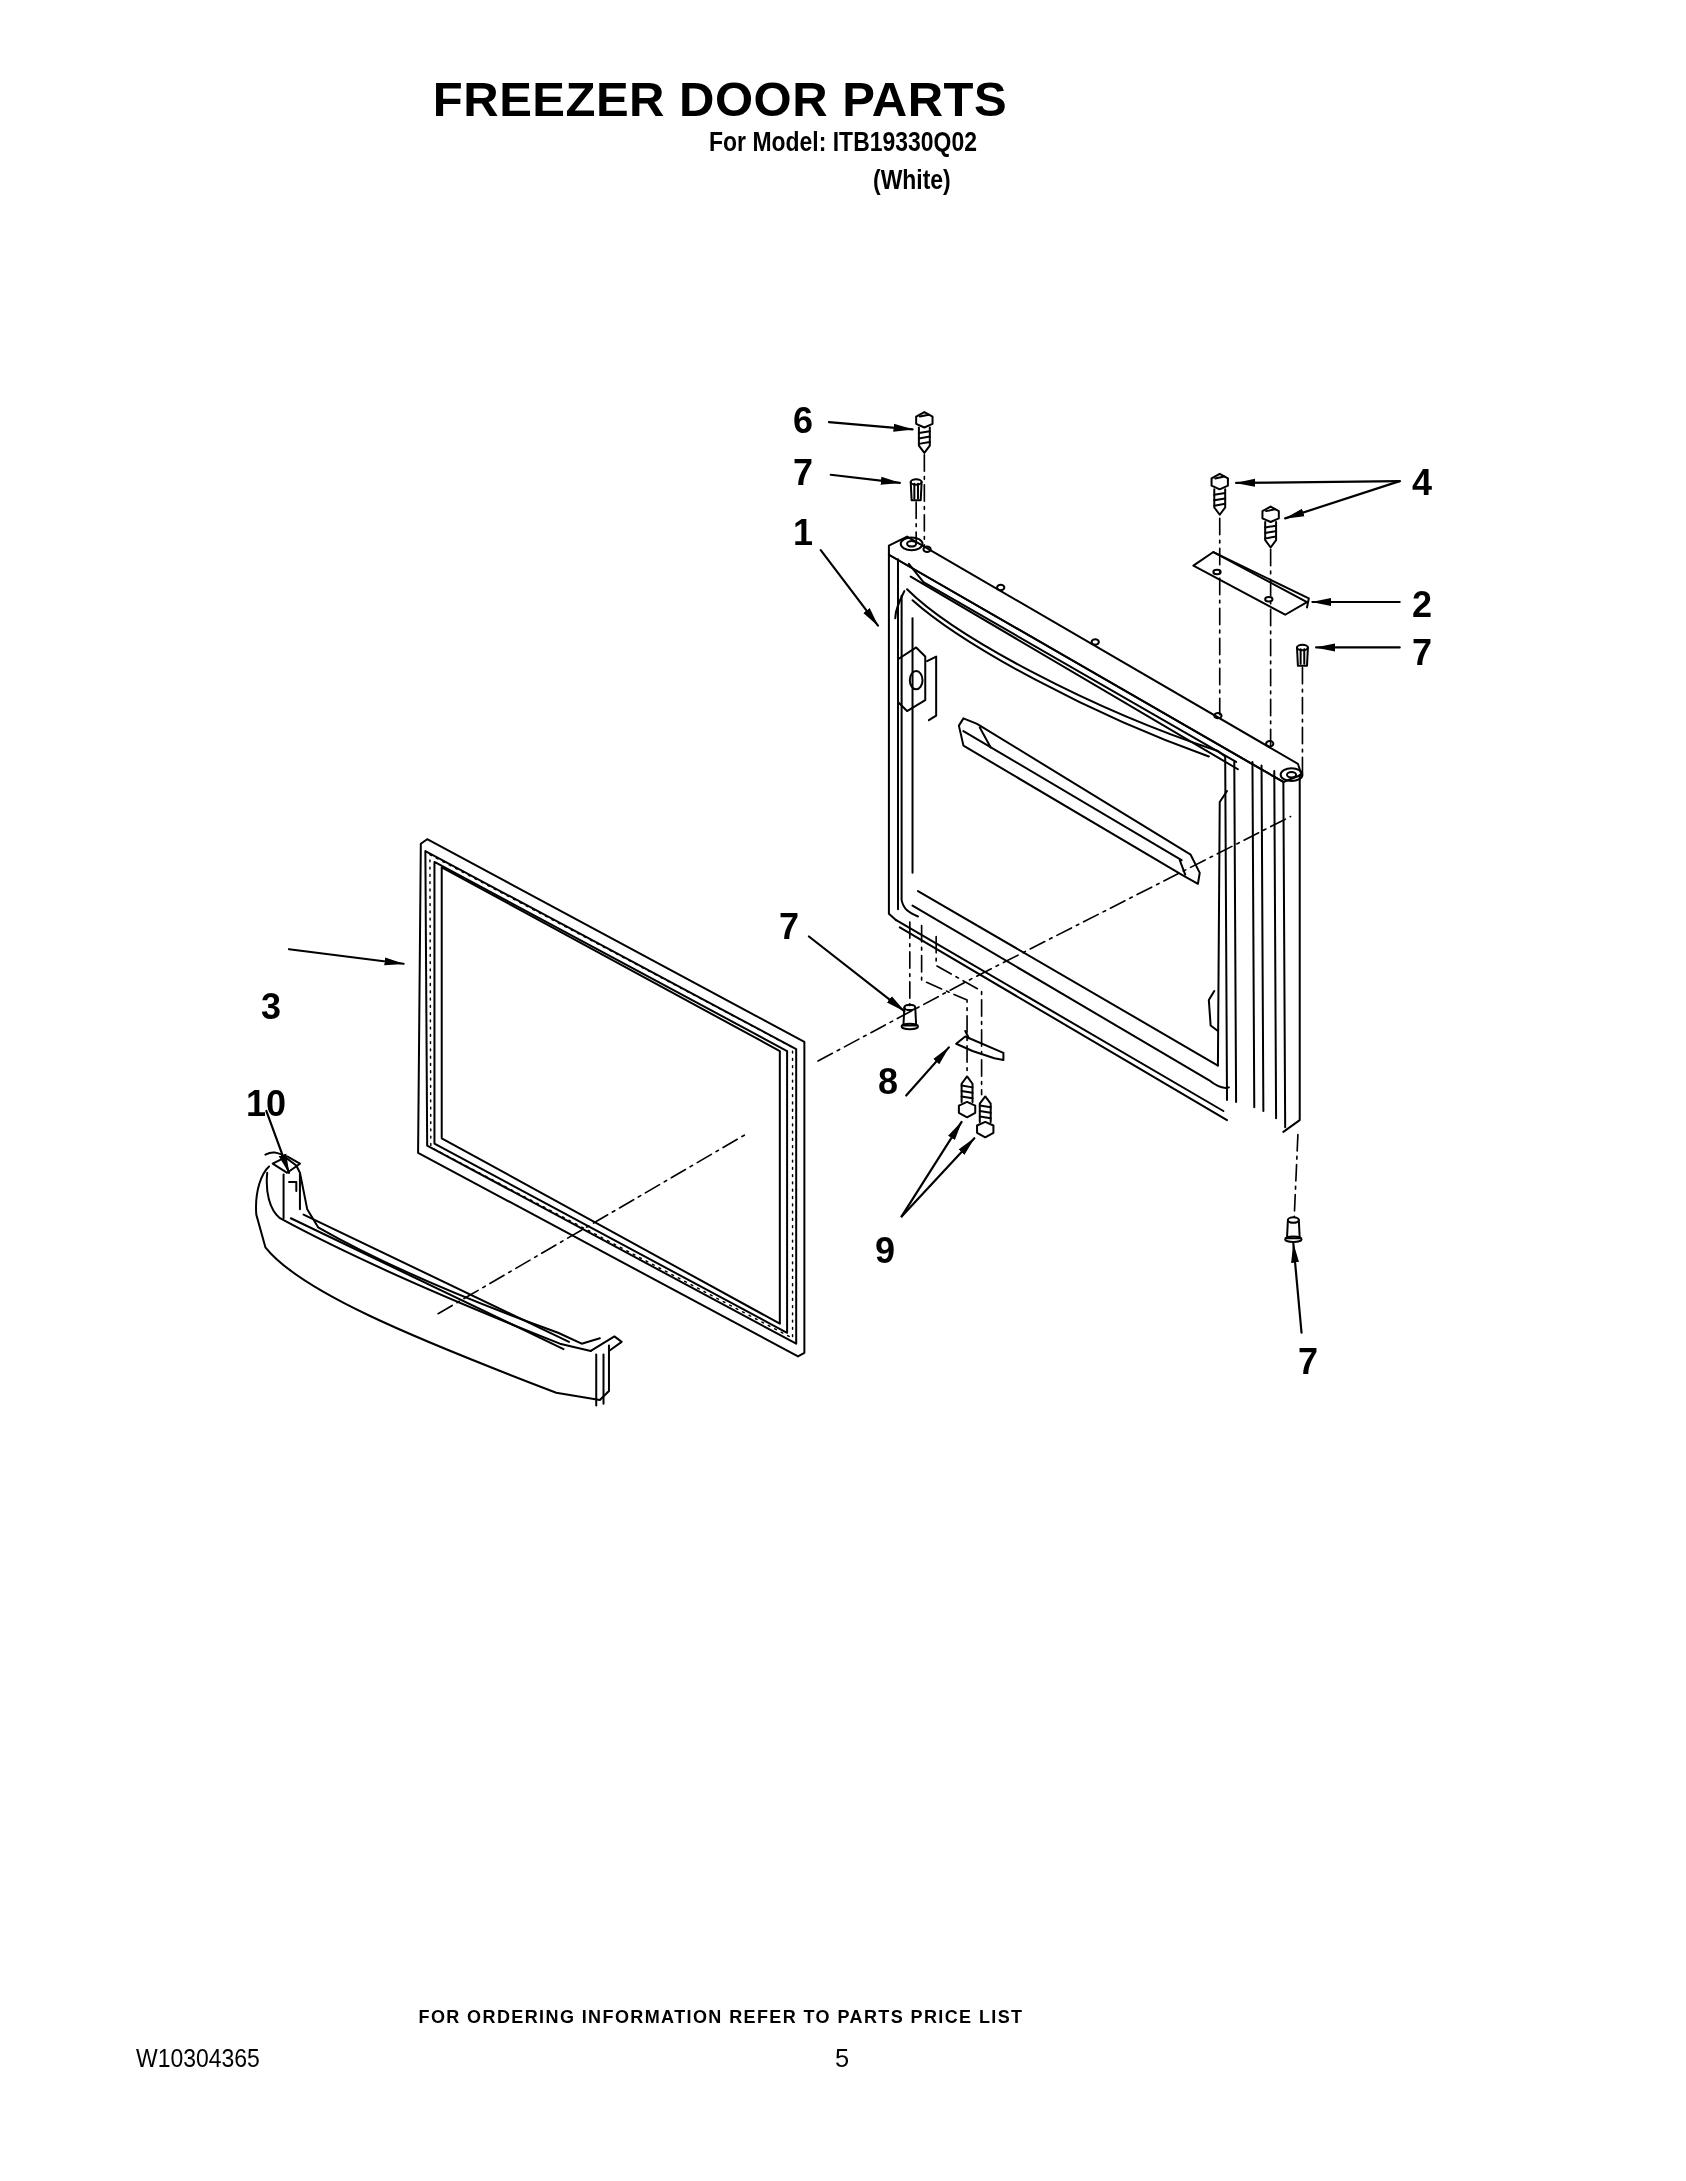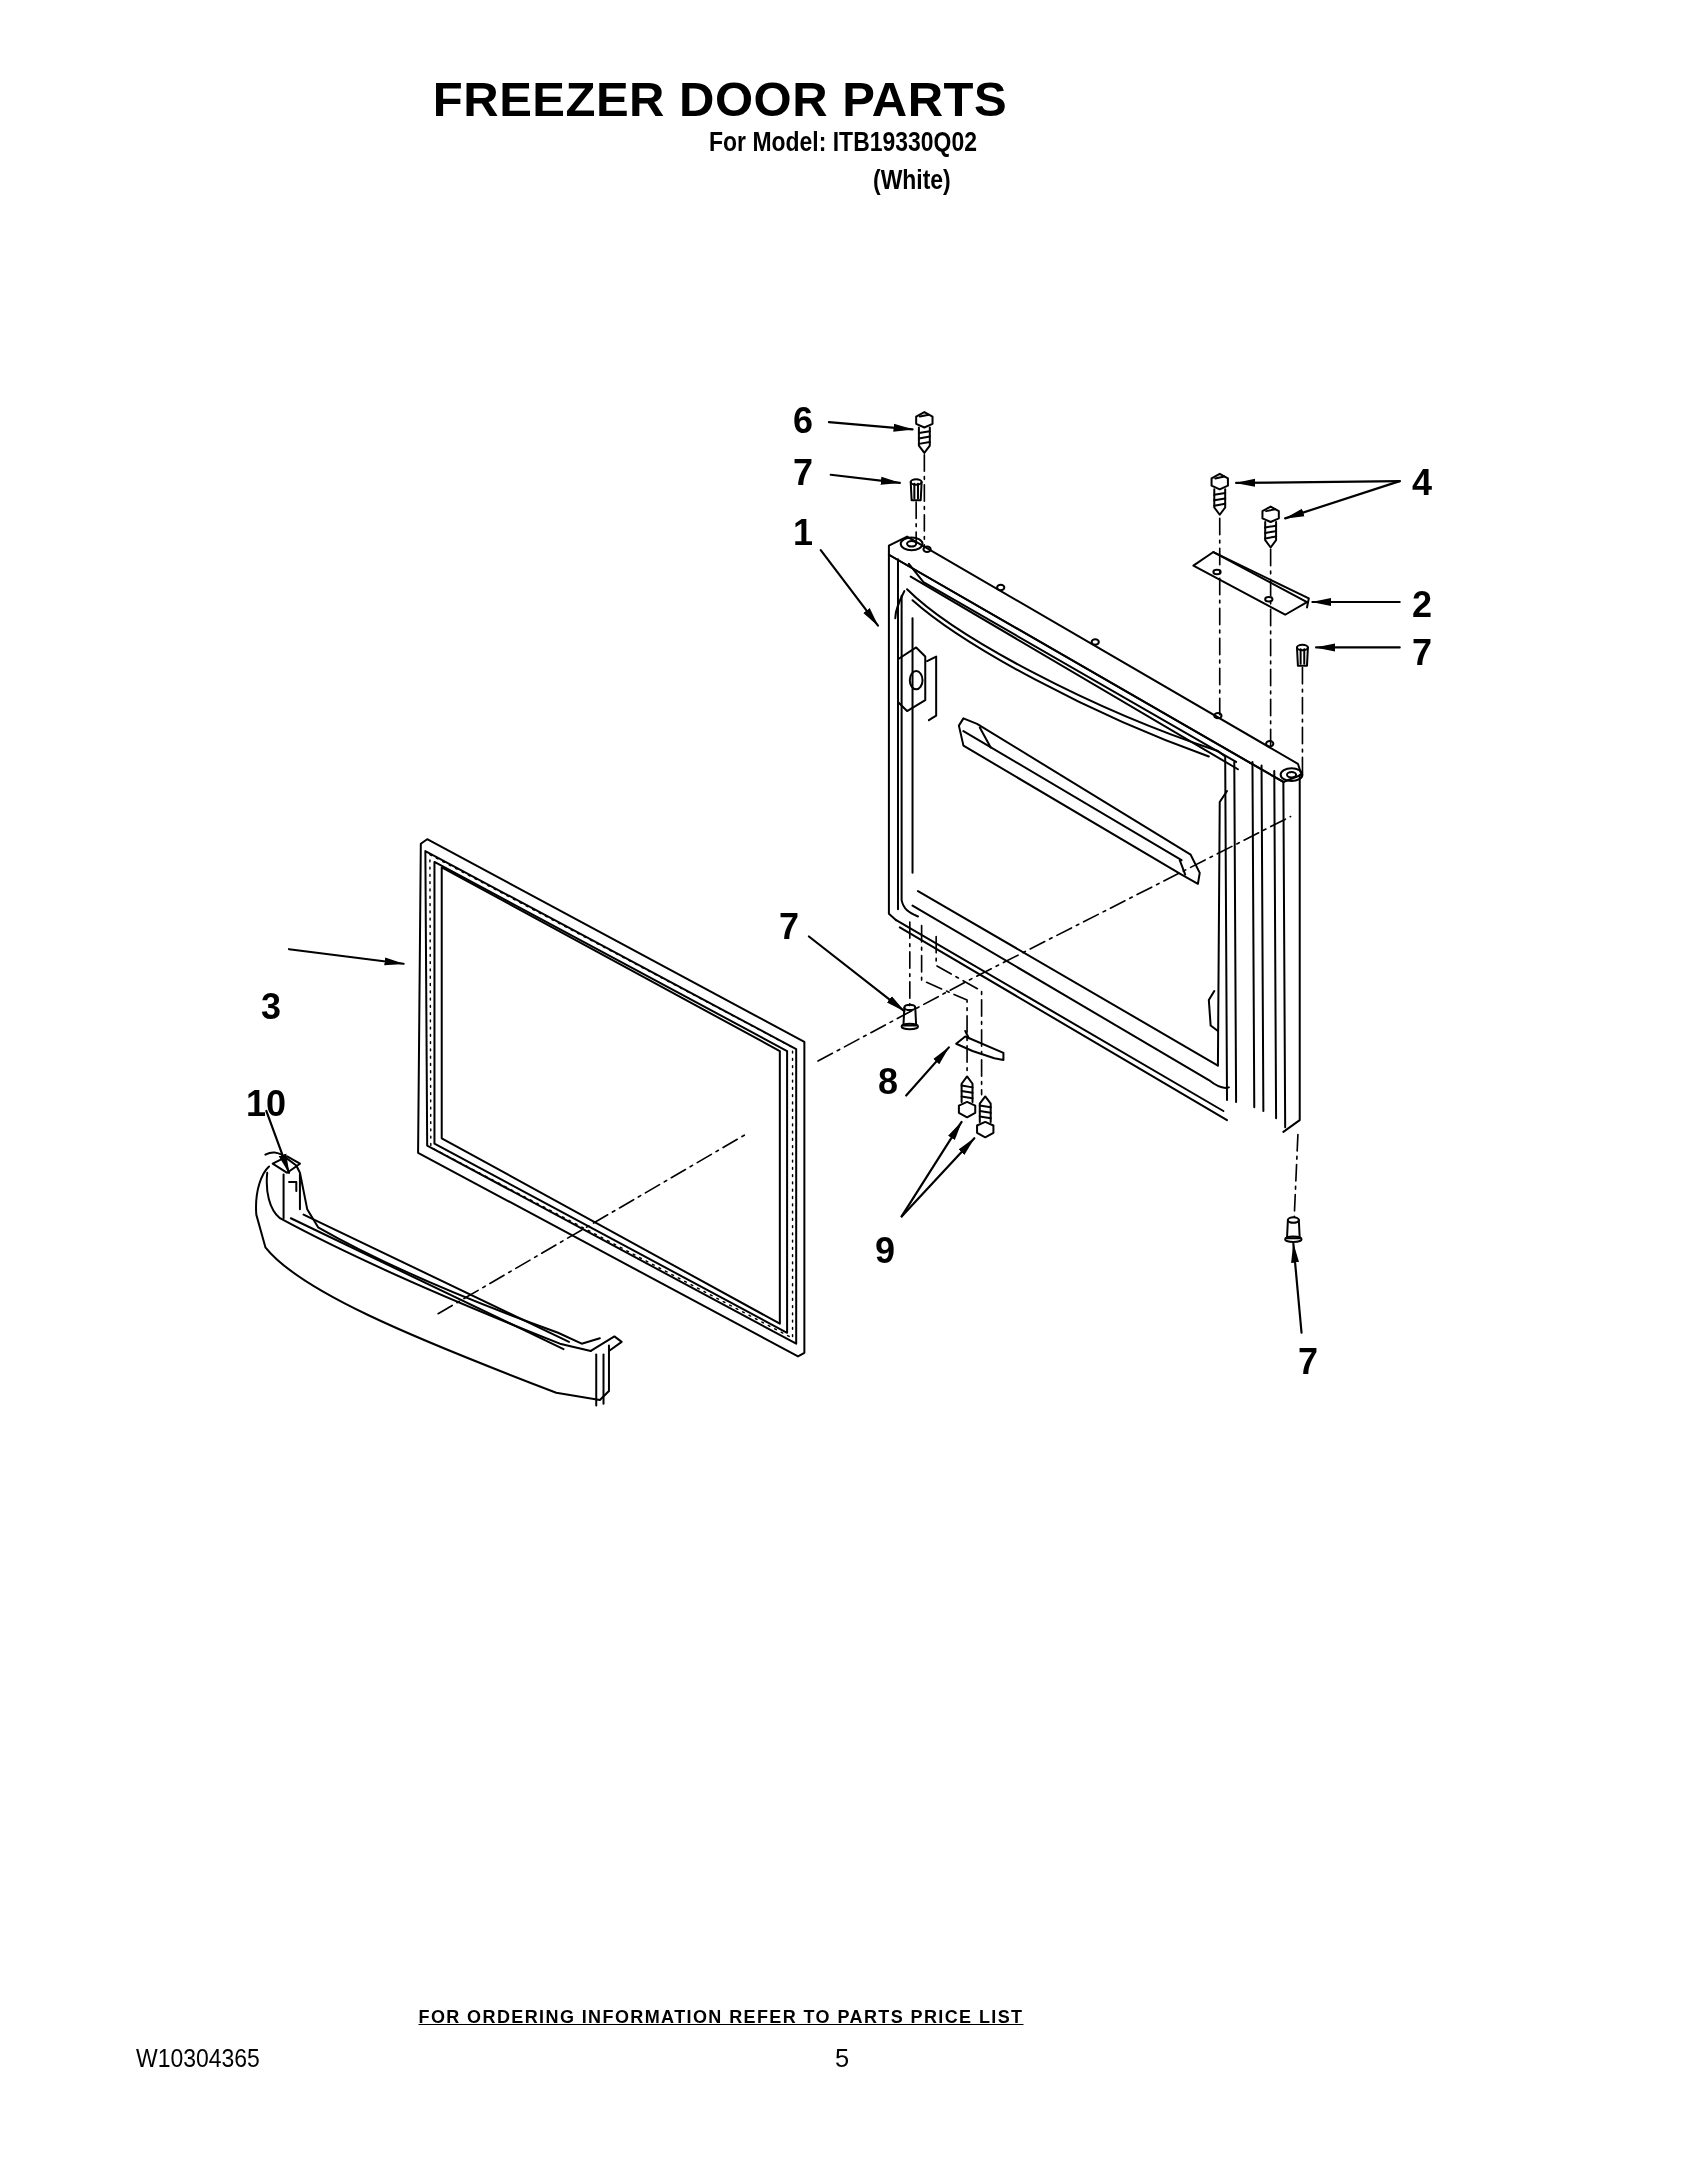--- a/index.html
+++ b/index.html
@@ -1,21 +1,21 @@
 <!DOCTYPE html>
 <html style="font-size:14.5px"><head>
 <meta charset="utf-8">
 <style>
   html, body { margin:0; padding:0; background:#ffffff; }
   body { width:1686px; height:2182px; position:relative; overflow:hidden; font-family:"Liberation Sans", sans-serif; color:#000; }
   .title { position:absolute; left:0; width:1440px; top:71px; text-align:center; font-size:49px; font-weight:bold; letter-spacing:0.5px; }
   .subtitle { position:absolute; left:0; width:1686px; top:127px; text-align:center; font-size:27px; font-weight:bold; transform:scaleX(0.85); }
   .color { position:absolute; left:873px; top:165px; font-size:27px; font-weight:bold; transform:scaleX(0.85); transform-origin:left; }
   .callout { position:absolute; font-size:36px; font-weight:bold; line-height:1; }
-  .footer-note { position:absolute; left:0; width:1442px; top:2007px; text-align:center; font-size:18px; font-weight:bold; letter-spacing:1.4px;text-decoration:underline; }
+  .footer-note { position:absolute; left:0; width:1442px; top:2007px; text-align:center; font-size:18px; font-weight:bold; letter-spacing:1.4px; }
   .docnum { position:absolute; left:136px; top:2044px; font-size:25.5px; transform:scaleX(0.9); transform-origin:left; }
   .pagenum { position:absolute; left:835px; top:2044px; font-size:25.5px; }
   svg.drawing { position:absolute; left:0; top:0; }
 </style>
 </head>
 <body>
 
 <div class="title">FREEZER DOOR PARTS</div>
 <div class="subtitle">For Model: ITB19330Q02</div>
 <div class="color">(White)</div>

